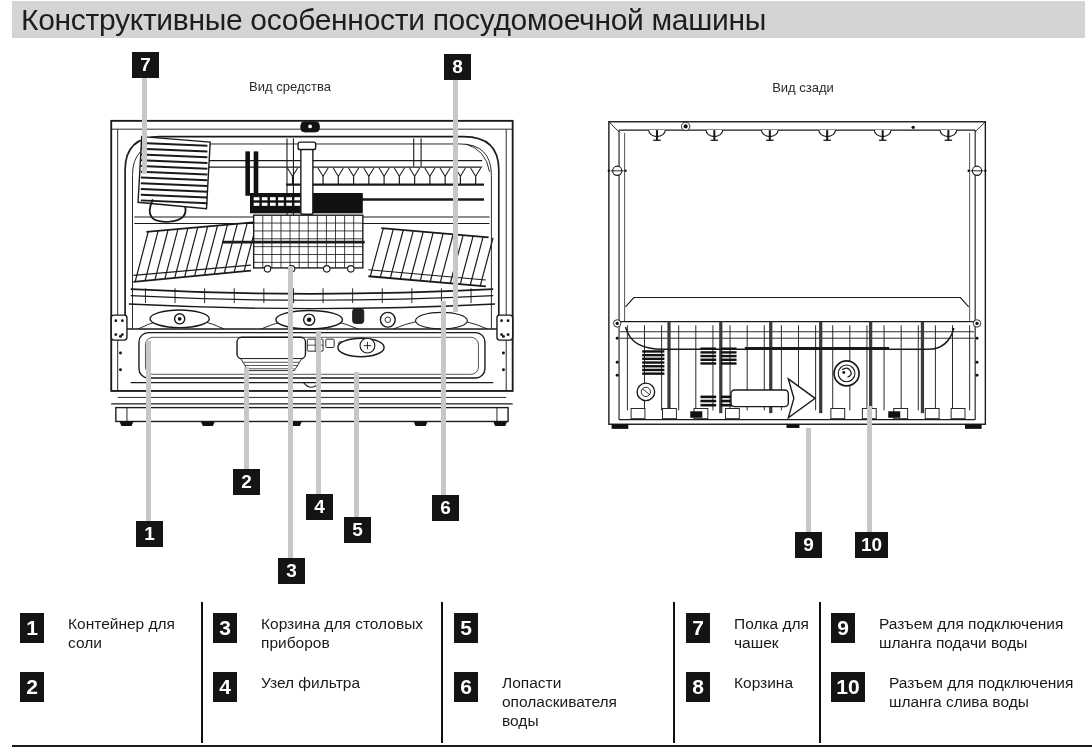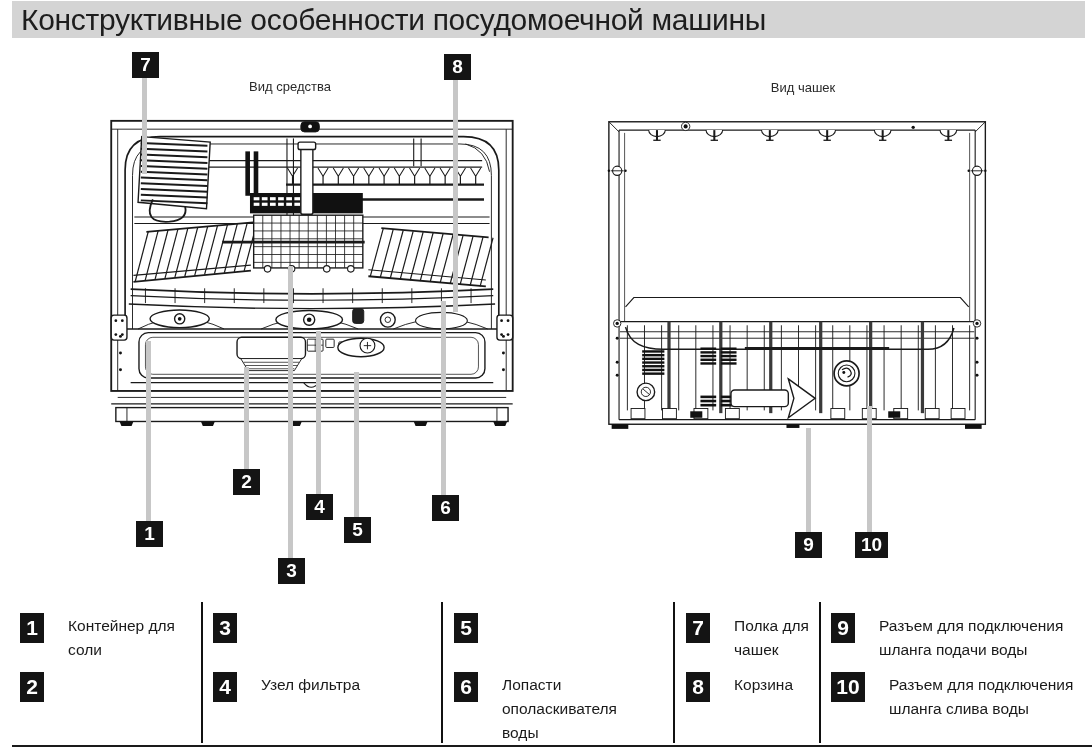--- a/index.html
+++ b/index.html
@@ -20,40 +20,40 @@
         font-weight:bold;font-size:19px;line-height:26px;text-align:center;z-index:3;}
   .co-badge.wide{width:33px;}
   
   .legend-col{position:absolute;top:602px;height:142px;}
   .legend-item{display:flex;align-items:flex-start;min-height:59px;margin-top:11px;}
   .legend-item:first-child{margin-top:11px;}
   .legend-item + .legend-item{margin-top:0;}
   .lg-badge{flex:0 0 auto;width:24px;height:30px;background:#141414;color:#fff;
         font-weight:bold;font-size:21px;line-height:30px;text-align:center;}
   .lg-badge.wide{width:34px;}
-  .lg-label{margin-left:24px;margin-top:1px;font-size:15.5px;line-height:24px;color:#1a1a1a;}
+  .lg-label{margin-left:24px;margin-top:1px;font-size:15.5px;line-height:19px;color:#1a1a1a;}
   .col1 .lg-label{width:112px;}
   .col2 .lg-label{width:168px;}
   .col3 .lg-label{width:130px;}
   .col4 .lg-label{width:86px;}
   .col5 .lg-label{width:202px;}
   .divider{position:absolute;top:602px;width:2px;height:141px;background:#111;z-index:2;}
   .bottom-rule{position:absolute;left:0;top:745px;width:1092px;height:2px;background:#1a1a1a;}
 </style>
 </head>
 <body>
 
 <div id="page">
 
   <div class="title-bar">
     <span class="t">Конструктивные особенности посудомоечной машины</span>
   </div>
 
   <div class="caption" style="left:198px;top:79px;">Вид средства</div>
-  <div class="caption" style="left:711px;top:80px;">Вид чашек</div>
+  <div class="caption" style="left:711px;top:80px;">Вид сзади</div>
 
   <svg id="diagram-svg" width="1092" height="555" viewBox="0 45 1092 600">
     <g id="front-view">
         <rect x="63" y="127" width="434" height="292" rx="0" stroke="#1a1a1a" stroke-width="2" fill="none"></rect>
         <line x1="63" y1="136" x2="497" y2="136" stroke="#1a1a1a" stroke-width="1"></line>
         <line x1="70" y1="136" x2="70" y2="419" stroke="#1a1a1a" stroke-width="1"></line>
         <line x1="490" y1="136" x2="490" y2="419" stroke="#1a1a1a" stroke-width="1"></line>
         <rect x="268" y="128" width="20" height="11" rx="4" stroke="#1a1a1a" stroke-width="1" fill="#111"></rect>
         <circle cx="278" cy="133" r="2" stroke="none" stroke-width="0" fill="#fff"></circle>
         <path d="M78,352 L78,180 Q78,144 116,144 L444,144 Q482,144 482,180 L482,352" stroke="#1a1a1a" stroke-width="1.8" fill="none"></path>
@@ -412,20 +412,21 @@
     </div>
     <div class="legend-item">
       <span class="lg-badge">2</span>
     </div>
   </div>
   <div class="divider" style="left:189px;"></div>
 
   <div class="legend-col col2" style="left:201px;width:227px;">
     <div class="legend-item">
       <span class="lg-badge">3</span>
+      <span class="lg-label">Корзина для столовых приборов</span>
     </div>
     <div class="legend-item">
       <span class="lg-badge">4</span>
       <span class="lg-label">Узел фильтра</span>
     </div>
   </div>
   <div class="divider" style="left:429px;"></div>
 
   <div class="legend-col col3" style="left:442px;width:217px;">
     <div class="legend-item">

